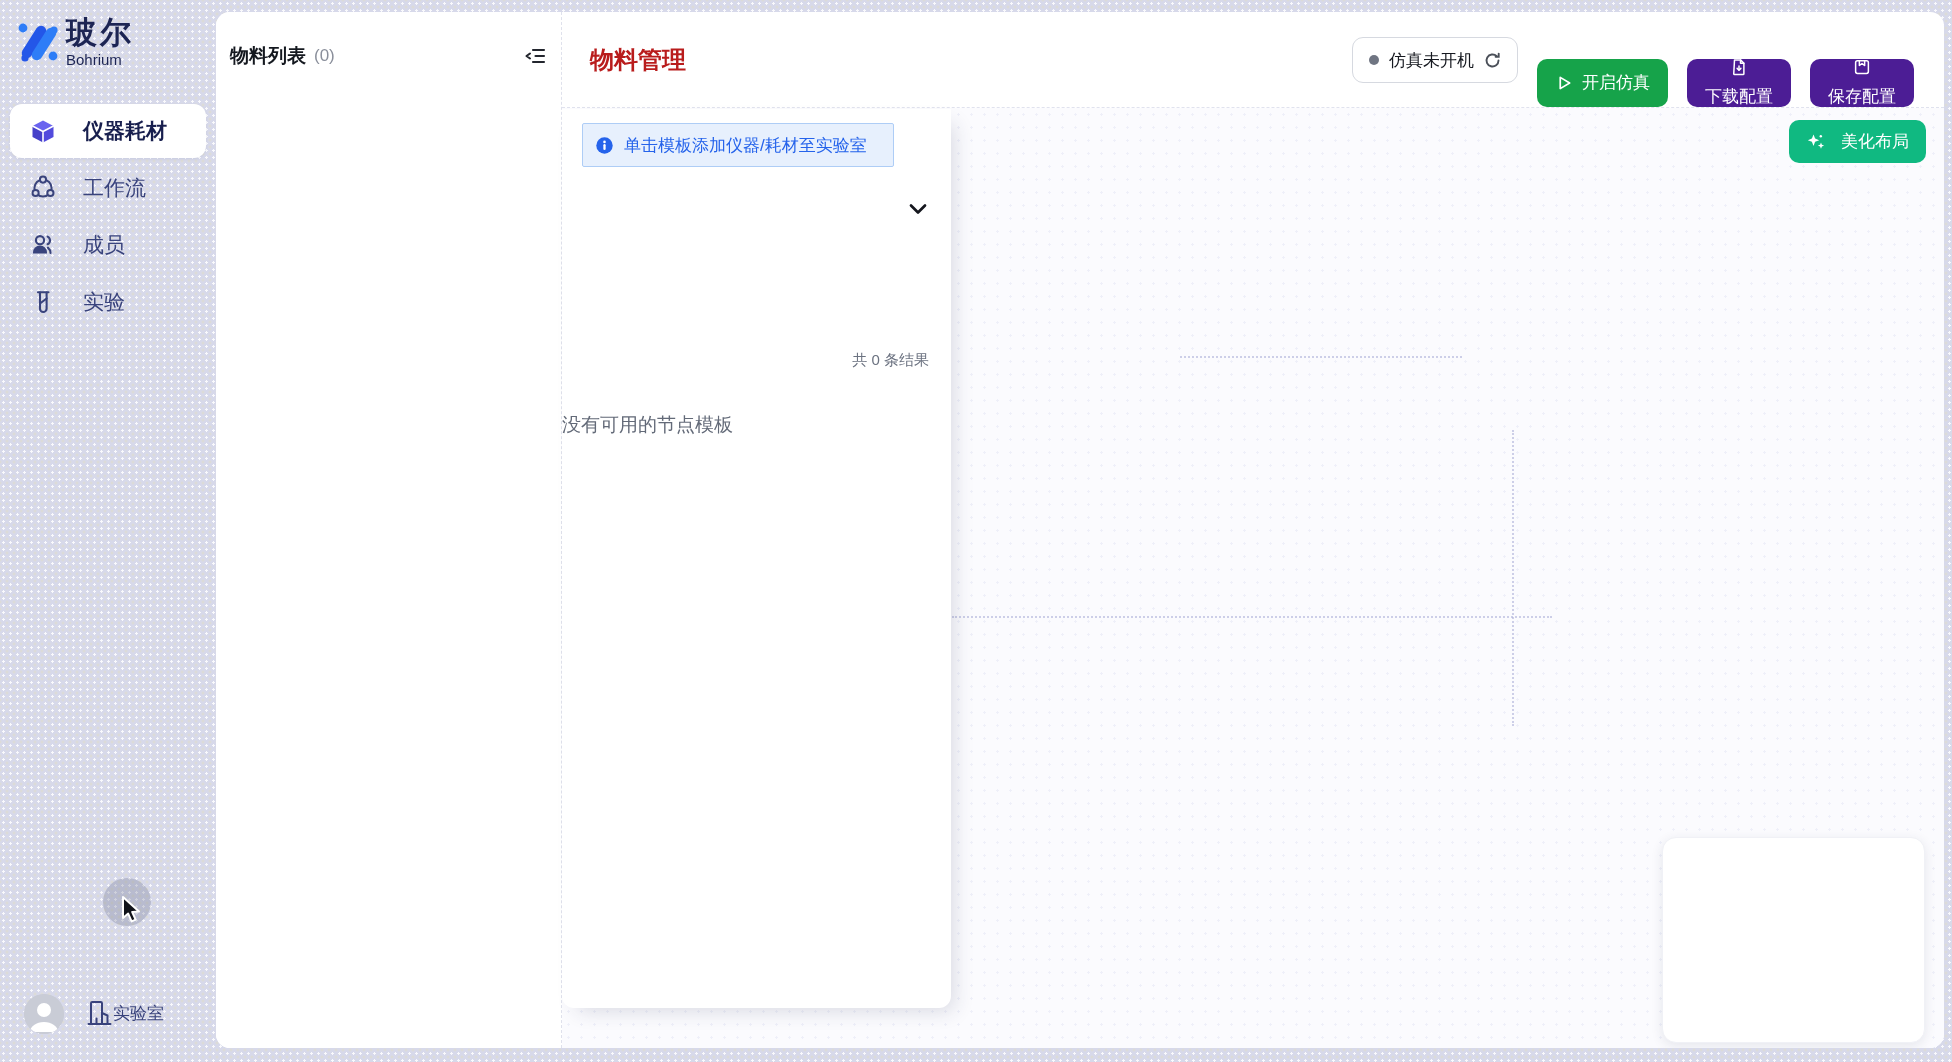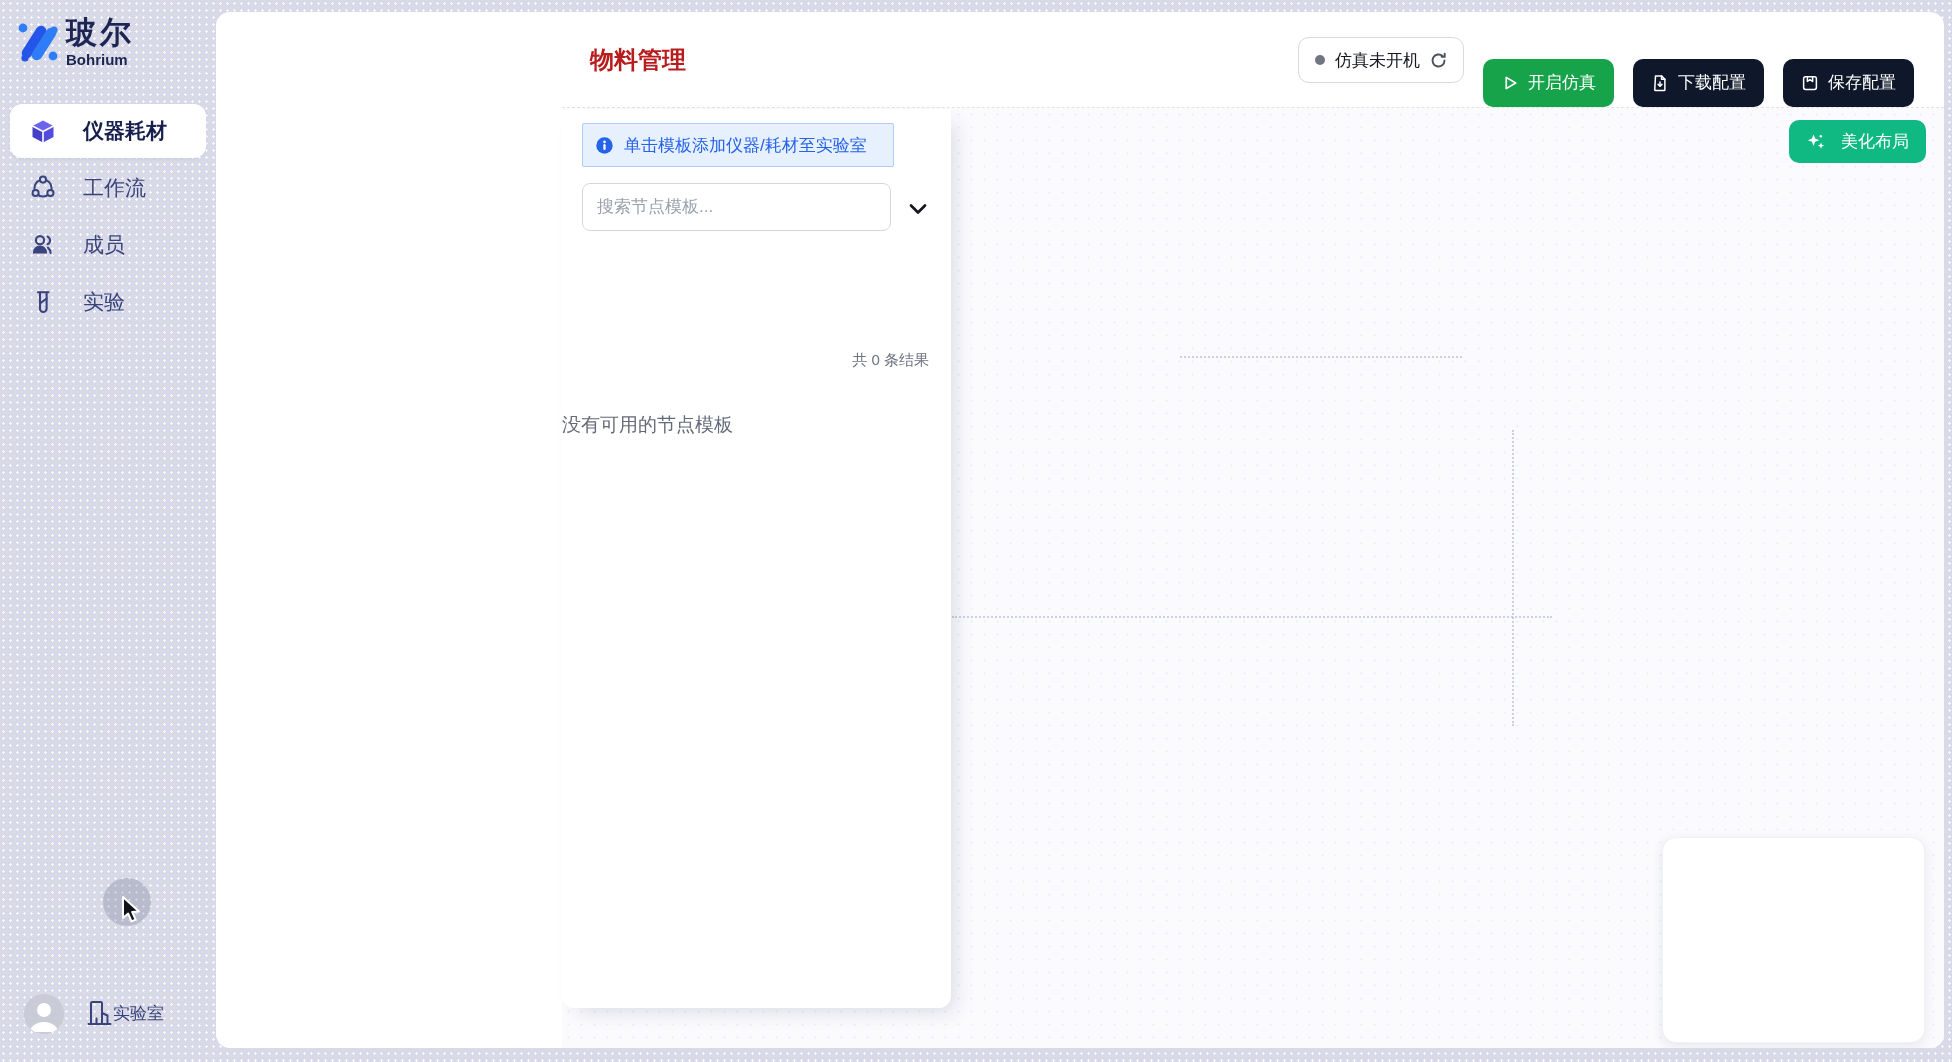--- a/index.html
+++ b/index.html
@@ -9,21 +9,21 @@
     background-image:
       radial-gradient(rgba(255,255,255,.85) 1.2px, transparent 1.4px),
       radial-gradient(rgba(228,224,180,.45) 1px, transparent 1.2px);
     background-size:7px 7px,7px 7px;background-position:0 0,3.5px 3.5px;}
 
   
   .sidebar{position:absolute;left:0;top:0;width:216px;height:1062px;}
   .logo-row{position:absolute;left:14px;top:16px;display:flex;align-items:center;}
   .logo-text{margin-left:4px;}
   .logo-zh{font-size:31px;font-weight:bold;color:#1d2553;letter-spacing:3px;line-height:1.1;}
-  .logo-en{font-size:15px;font-weight:bold;color:#1d2553;margin-top:1px;}
+  .logo-en{font-size:15px;font-weight:normal;color:#1d2553;margin-top:1px;}
   .nav-item{position:absolute;left:10px;width:196px;height:48px;display:flex;align-items:center;
     padding-left:20px;box-sizing:border-box;border-radius:12px;cursor:pointer;}
   .nav-item .lbl{margin-left:27px;font-size:21px;color:#39437c;}
   .nav-item.selected{background:#ffffff;height:54px;box-shadow:0 1px 3px rgba(40,45,90,.08);}
   .nav-item.selected .lbl{color:#181f4e;font-weight:bold;}
   .side-footer{position:absolute;left:0;top:994px;width:216px;height:42px;}
   .avatar{position:absolute;left:24px;top:0;width:40px;height:40px;border-radius:50%;
     background:#c9ccd6;overflow:hidden;}
   .lab-row{position:absolute;left:86px;top:4px;display:flex;align-items:center;cursor:pointer;}
   .lab-row .lbl{margin-left:0;font-size:17px;color:#39437c;}
@@ -51,21 +51,21 @@
     border-bottom:1px dashed #e0e2ee;box-sizing:border-box;display:flex;align-items:center;}
   .page-title{margin-left:28px;font-size:24px;font-weight:bold;color:#b91c1c;}
   .header-actions{position:absolute;right:30px;top:0;height:96px;display:flex;align-items:center;gap:19px;}
   .status-pill{display:flex;align-items:center;height:44px;padding:0 16px;border:1px solid #d6d9e0;
     border-radius:11px;background:#fff;gap:10px;}
   .status-dot{width:10px;height:10px;border-radius:50%;background:#6f7582;}
   .status-text{font-size:17px;color:#15181f;font-weight:500;}
   .btn{display:flex;align-items:center;justify-content:center;height:48px;padding:0 18px;
     border-radius:10px;color:#fff;font-size:17px;font-weight:500;gap:9px;cursor:pointer;border:none;margin-top:45px;}
   .btn.green{background:#16a34a;}
-  .btn.blue{background:#0f172a;}
+  .btn.blue{background:#4c1d95;flex-direction:column;}
 
   
   .canvas{position:absolute;left:0;top:96px;width:1382px;height:940px;background-color:#fbfbfe;
     background-image:radial-gradient(rgba(120,130,200,.09) 1px, transparent 1.3px);
     background-size:13px 13px;}
   .guide-h{position:absolute;border-top:2px dotted rgba(168,171,214,.55);height:0;}
   .guide-v{position:absolute;border-left:2px dotted rgba(168,171,214,.55);width:0;}
 
   
   .template-panel{position:absolute;left:0;top:1px;width:389px;height:899px;background:#fff;
@@ -183,20 +183,34 @@
             <path d="M2.5 26 h22"></path>
           </svg>
         </span>
         <span class="lbl">实验室</span>
       </div>
     </div>
   </div>
 
   <div class="sheet">
 
+    <div class="materials-panel">
+      <div class="materials-header">
+        <span class="materials-title">物料列表</span>
+        <span class="materials-count">(0)</span>
+        <span class="collapse-btn">
+          <svg width="24" height="24" viewBox="0 0 24 24" fill="none" stroke="#23262e" stroke-width="2.1" stroke-linecap="round" stroke-linejoin="round">
+            <path d="M21 6 H10"></path>
+              <path d="M21 12 H12.5"></path>
+              <path d="M21 18 H10"></path>
+            <path d="M7 9.5 L3.5 12 L7 14.5"></path>
+          </svg>
+        </span>
+      </div>
+    </div>
 
     <div class="main">
       <div class="main-header">
         <span class="page-title">物料管理</span>
         <div class="header-actions">
           <div class="status-pill">
             <span class="status-dot"></span>
             <span class="status-text">仿真未开机</span>
             <span>
               <svg width="17" height="17" viewBox="0 0 17 17" fill="none" stroke="#4b5059" stroke-width="1.9" stroke-linecap="round">
@@ -245,21 +259,20 @@
           <div class="hint-banner">
             <span>
               <svg width="19" height="19" viewBox="0 0 19 19">
                 <circle cx="9.5" cy="9.5" r="8.2" fill="#2563eb"></circle>
                 <circle cx="9.5" cy="5.9" r="1.3" fill="#fff"></circle>
                 <rect x="8.35" y="8.1" width="2.3" height="6" rx="1.15" fill="#fff"></rect>
               </svg>
             </span>
             <span class="hint-text">单击模板添加仪器/耗材至实验室</span>
           </div>
-          <input class="search-input" type="text" placeholder="搜索节点模板..." style="">
           <span class="chevron-btn">
             <svg width="22" height="20" viewBox="0 0 22 20" fill="none" stroke="#15171e" stroke-width="2.7" stroke-linecap="round" stroke-linejoin="round">
               <path d="M4 6.5 L11 13.5 L18 6.5"></path>
             </svg>
           </span>
           <div class="results-count">共 0 条结果</div>
           <div class="empty-text">没有可用的节点模板</div>
         </div>
 
         <div class="beautify-btn">

